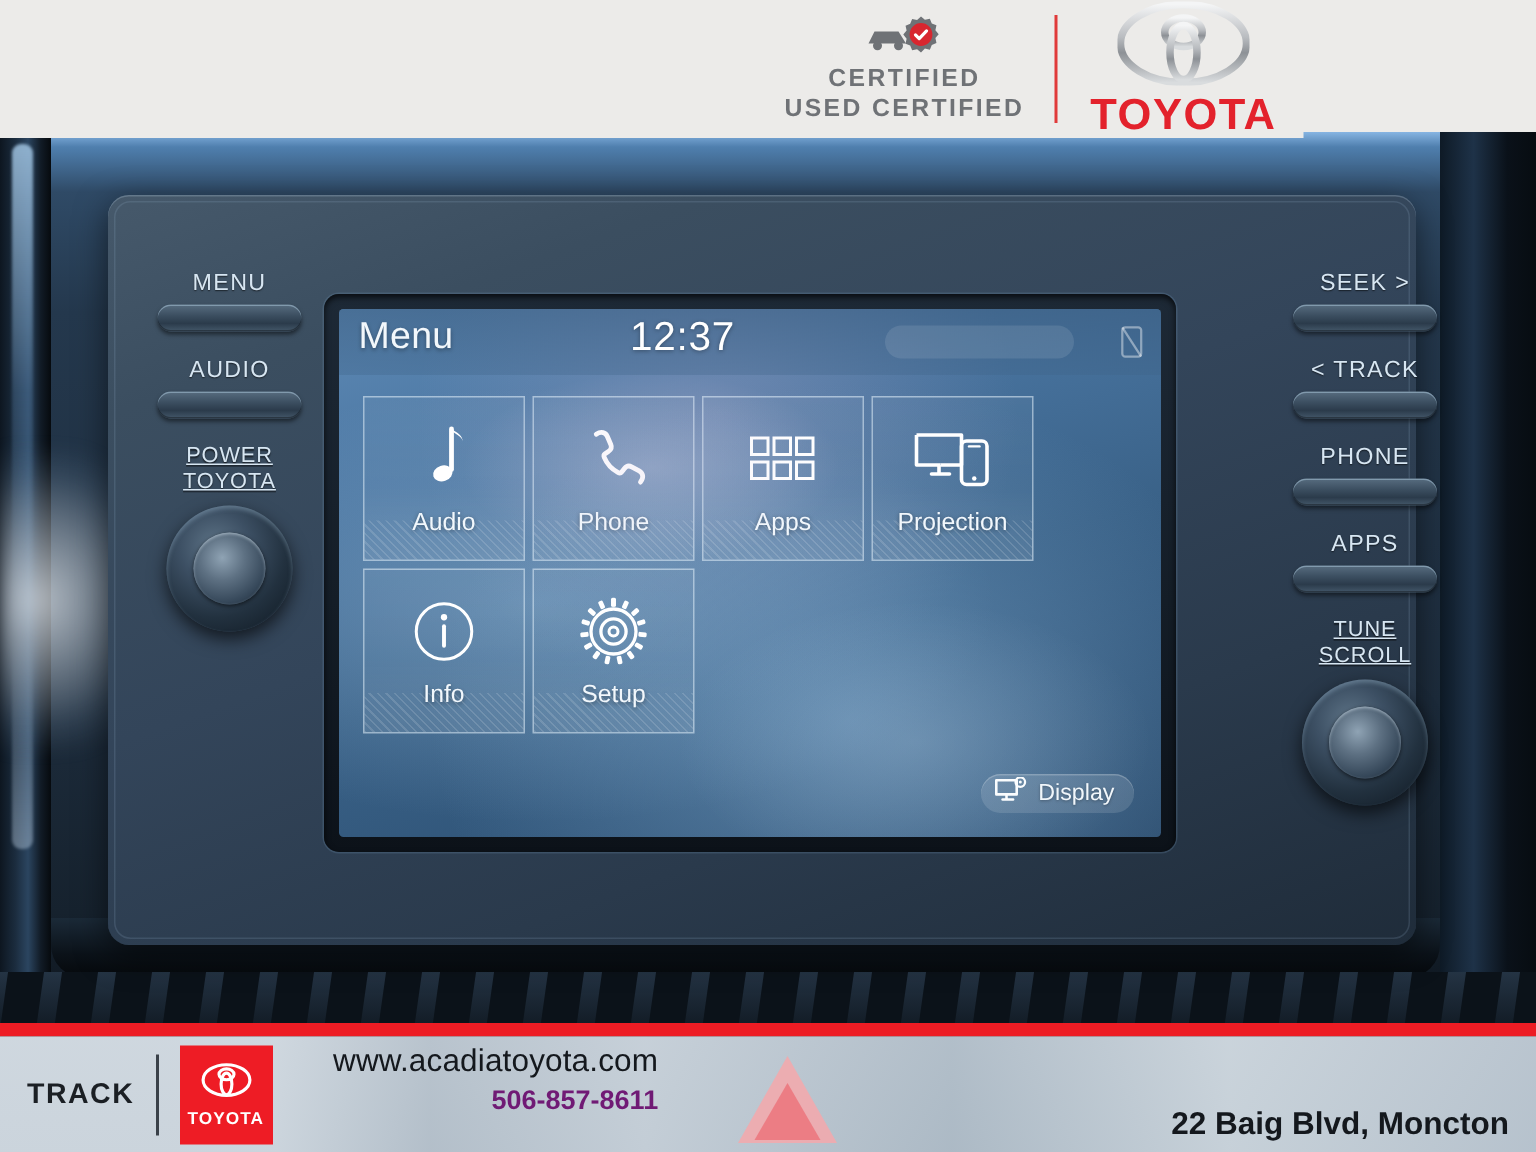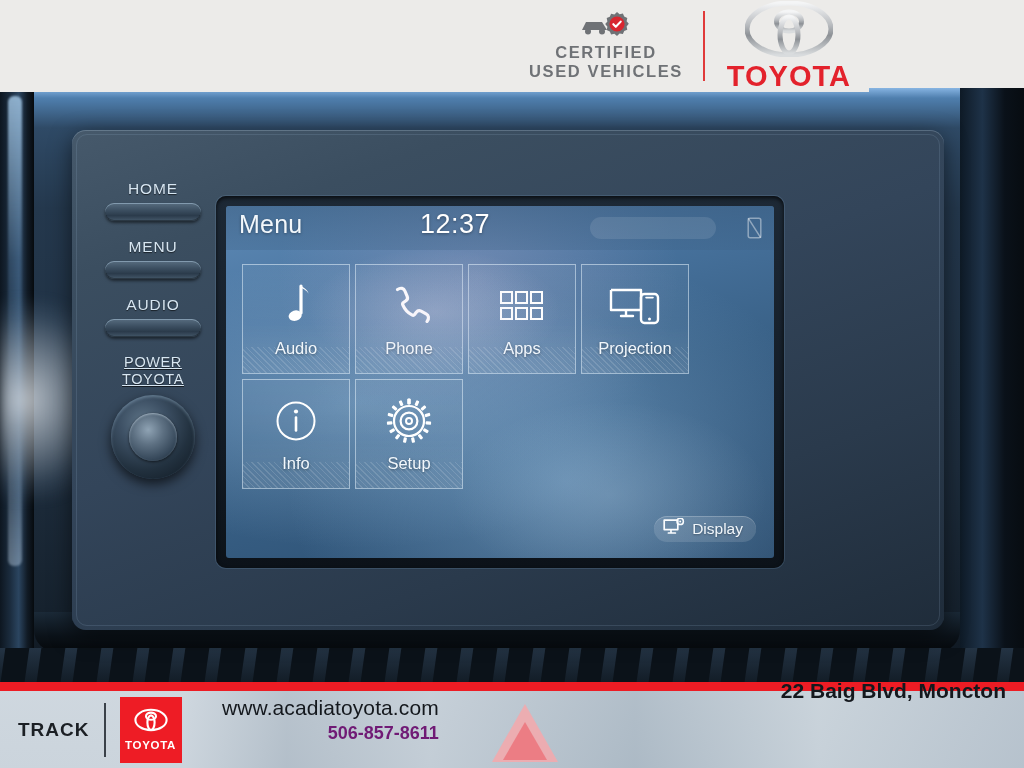--- a/index.html
+++ b/index.html
@@ -269,21 +269,21 @@
   .toyota-red-box .tw {
     font-size: 11.5px; font-weight: 700; letter-spacing: .7px; color:#ffffff;
   }
   .footer-contact {
     position:absolute; left:222px; top:694px;
     text-align:right;
   }
   .f-site { font-size: 21px; color:#14181d; line-height:1.32; letter-spacing:.1px; }
   .f-phone { font-size: 18px; color:#701a75; font-weight:700; line-height:1.32; }
   .footer-address {
-    position:absolute; right:18px; top:676px; text-align:right;margin-left:44px;
+    position:absolute; right:18px; top:735px; text-align:right;margin-left:44px;
   }
   .f-addr { font-size: 21px; color:#14181d; font-weight:700; line-height:1.45; }
 </style>
 </head>
 <body>
 
 <div id="stage">
 
   <div class="dash-backdrop"></div>
   <div class="trim-left"></div>
@@ -329,21 +329,21 @@
         <svg width="56" height="26" viewBox="0 0 56 26">
           <path d="M4 19 L8 11 L24 11 L29 19 Z" fill="#6f7276"></path>
           <circle cx="10" cy="20.5" r="3" fill="#6f7276"></circle>
           <circle cx="24" cy="20.5" r="3" fill="#6f7276"></circle>
           <path d="M39 1 l2.6 2.2 3.3-.7 1.3 3.1 3.1 1.3-.7 3.3 2.2 2.6-2.2 2.6.7 3.3-3.1 1.3-1.3 3.1-3.3-.7L39 25l-2.6-2.2-3.3.7-1.3-3.1-3.1-1.3.7-3.3L27.2 13l2.2-2.6-.7-3.3 3.1-1.3 1.3-3.1 3.3.7z" fill="#6f7276"></path>
           <circle cx="39" cy="13" r="7.6" fill="#d8262f"></circle>
           <path d="M35.3 13.2 l2.5 2.6 4.9-5.2" stroke="#ffffff" stroke-width="2.1" fill="none" stroke-linecap="round" stroke-linejoin="round"></path>
         </svg>
       </div>
       <div class="cuv-line">CERTIFIED</div>
-      <div class="cuv-line">USED VEHICLES</div>
+      <div class="cuv-line">USED CERTIFIED</div>
     </div>
     <div class="toyota-block">
       <div>
         <svg width="88" height="56" viewBox="0 0 88 56">
           <defs>
             <linearGradient id="chrome" x1="0" y1="0" x2="0" y2="1">
               <stop offset="0" stop-color="#f4f5f6"></stop>
               <stop offset=".42" stop-color="#b9bcc0"></stop>
               <stop offset=".62" stop-color="#8d9196"></stop>
               <stop offset="1" stop-color="#d9dcde"></stop>
@@ -357,38 +357,57 @@
       <div class="toyota-word">TOYOTA</div>
     </div>
   </div>
 
   <div class="head-unit">
     <div class="head-unit-inner-edge"></div>
   </div>
 
   <div class="btn-col left">
     <div class="hw-group">
-      <div class="hw-label">HOME</div>
-      <div class="hw-btn"></div>
-    </div>
-    <div class="hw-group">
       <div class="hw-label">MENU</div>
       <div class="hw-btn"></div>
     </div>
     <div class="hw-group">
       <div class="hw-label">AUDIO</div>
       <div class="hw-btn"></div>
     </div>
     <div>
       <div class="knob-label">POWER</div>
       <div class="knob-label">TOYOTA</div>
       <div class="knob"></div>
     </div>
   </div>
 
+  <div class="btn-col right">
+    <div class="hw-group">
+      <div class="hw-label">SEEK &gt;</div>
+      <div class="hw-btn"></div>
+    </div>
+    <div class="hw-group">
+      <div class="hw-label">&lt; TRACK</div>
+      <div class="hw-btn"></div>
+    </div>
+    <div class="hw-group">
+      <div class="hw-label">PHONE</div>
+      <div class="hw-btn"></div>
+    </div>
+    <div class="hw-group">
+      <div class="hw-label">APPS</div>
+      <div class="hw-btn"></div>
+    </div>
+    <div>
+      <div class="knob-label">TUNE</div>
+      <div class="knob-label">SCROLL</div>
+      <div class="knob"></div>
+    </div>
+  </div>
 
   <div class="screen-bezel">
     <div class="screen">
 
       <div class="status-bar">
         <div class="status-title">Menu</div>
         <div class="status-clock">12:37</div>
         <div class="status-pill"></div>
         <div class="status-icon">
           <svg width="15" height="22" viewBox="0 0 15 22">

